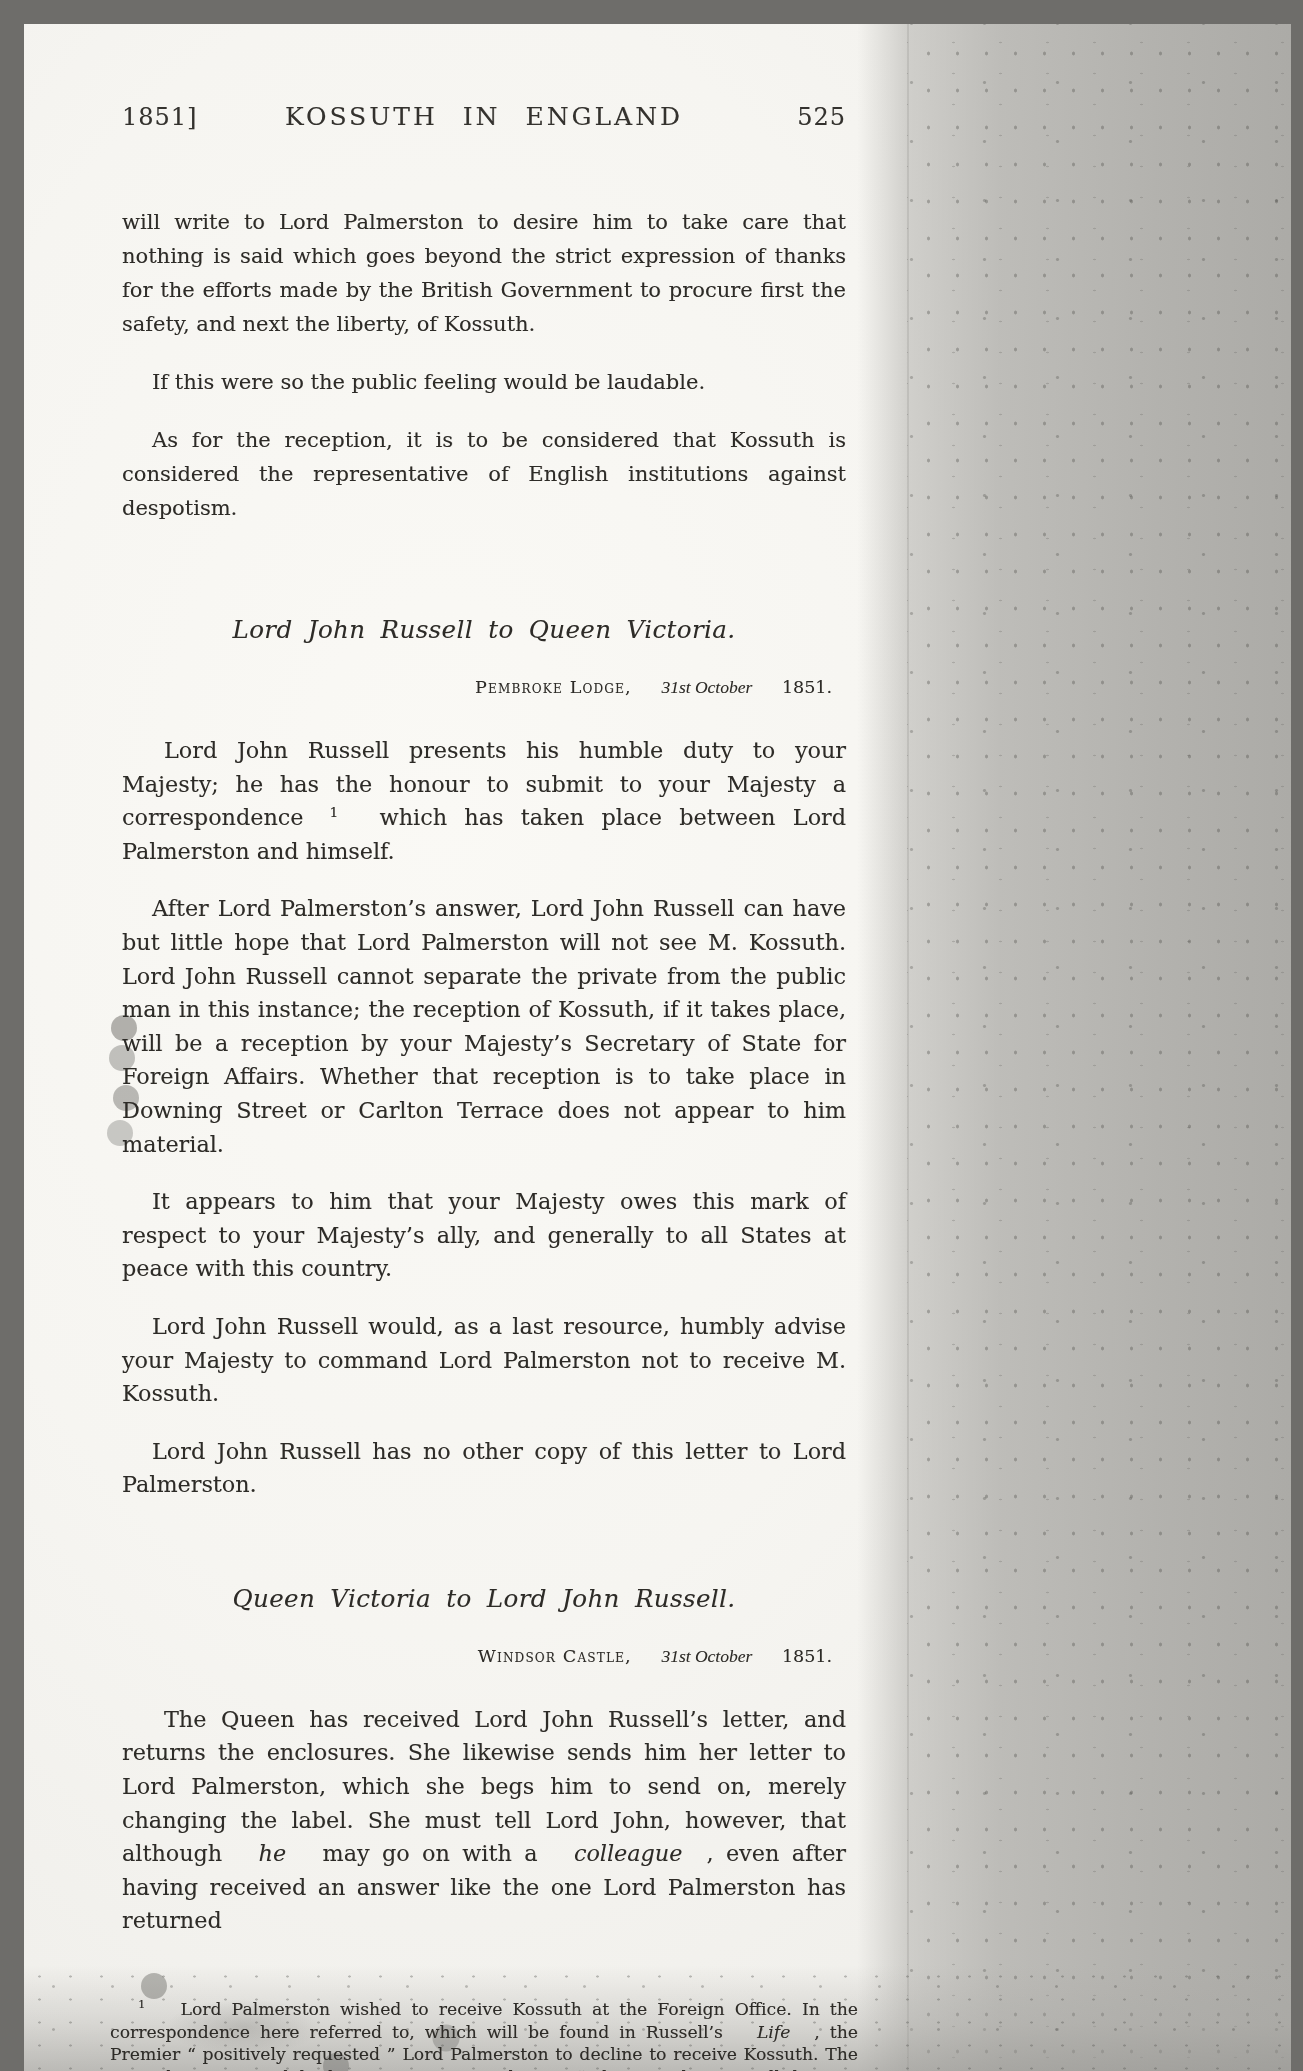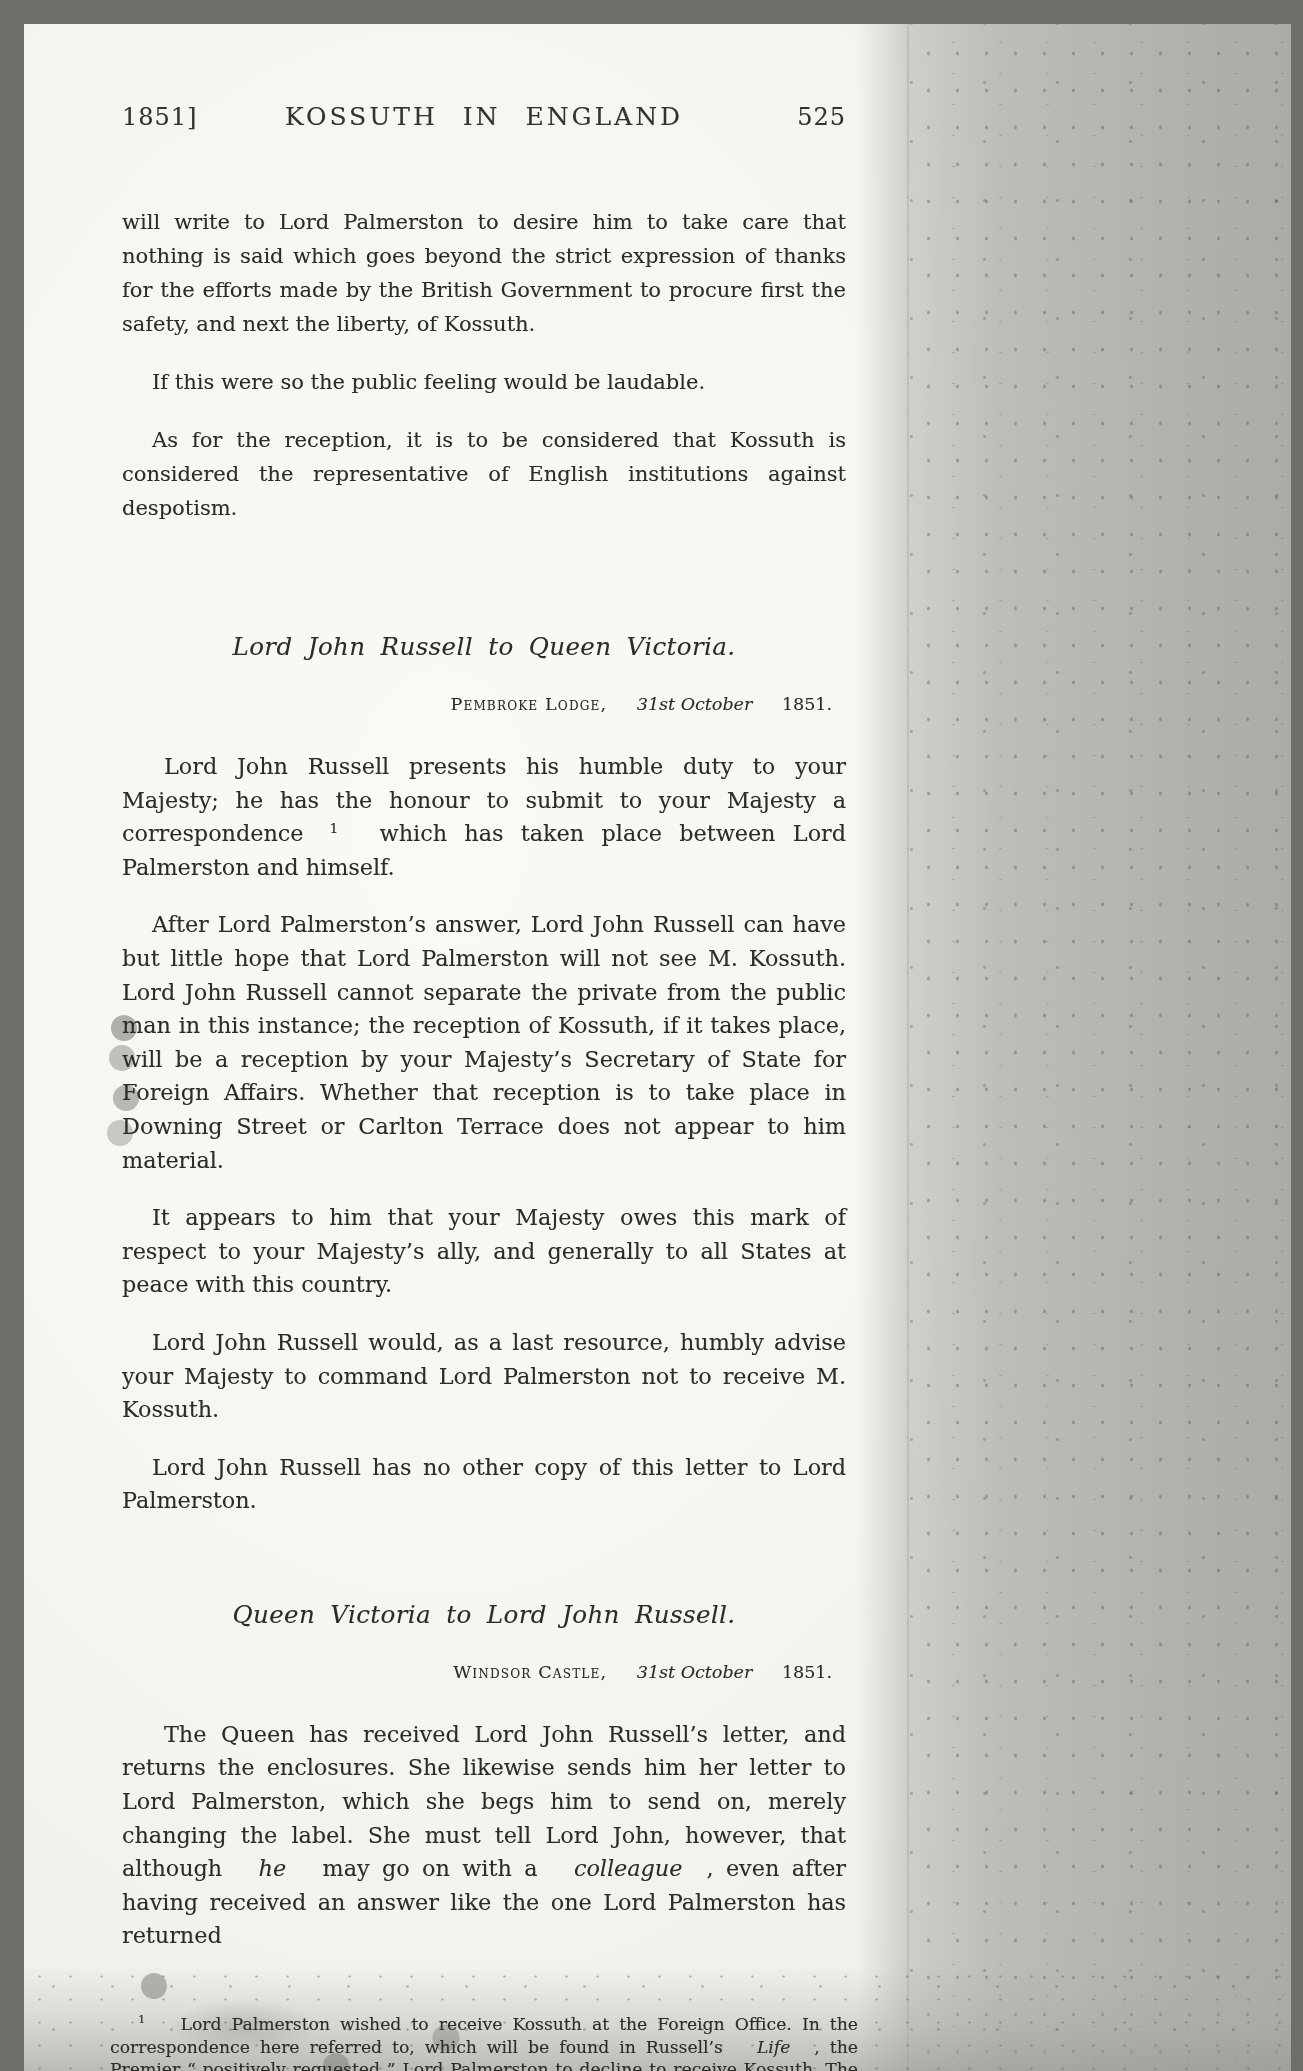--- a/index.html
+++ b/index.html
@@ -64,26 +64,26 @@
   .running-header .pageno{ justify-self:end; letter-spacing:1px; }
 
   .intro { margin-top:26px; font-size:21px; line-height:34px; text-align:justify; }
   .intro p { text-indent:30px; }
   .intro p.noindent { text-indent:0; }
 
   .letter-heading {
     text-align:center; font-style:italic; font-weight:normal;
     font-size:24.5px; word-spacing:7px; letter-spacing:0.4px;
   }
-  .letter-heading.first  { margin-top:71px; }
+  .letter-heading.first  { margin-top:54px; }
   .letter-heading.second { margin-top:46px; }
 
   .dateline { margin-top:9px; text-align:right; padding-right:26px; font-size:17.5px; }
   .dateline .place { font-variant:small-caps; letter-spacing:1.2px; }
-  .dateline .date  { font-style:italic; }
+  .dateline .date  { font-style:italic;font-family:Liberation Serif, serif; }
   .dateline .year  { font-style:normal; }
 
   .letter-body { }
   .letter-body p { font-size:22.3px; line-height:33.6px; text-align:justify; text-indent:30px; }
   .letter-body p + p { margin-top:0; }
   .letter-body .it { font-style:italic; }
 
   sup.noteref { font-size:0.62em; vertical-align:super; line-height:0; margin-left:2px; }
 
   .footnote { margin-top:24px; font-size:17.2px; line-height:22.6px; text-align:justify; text-indent:16px; }

